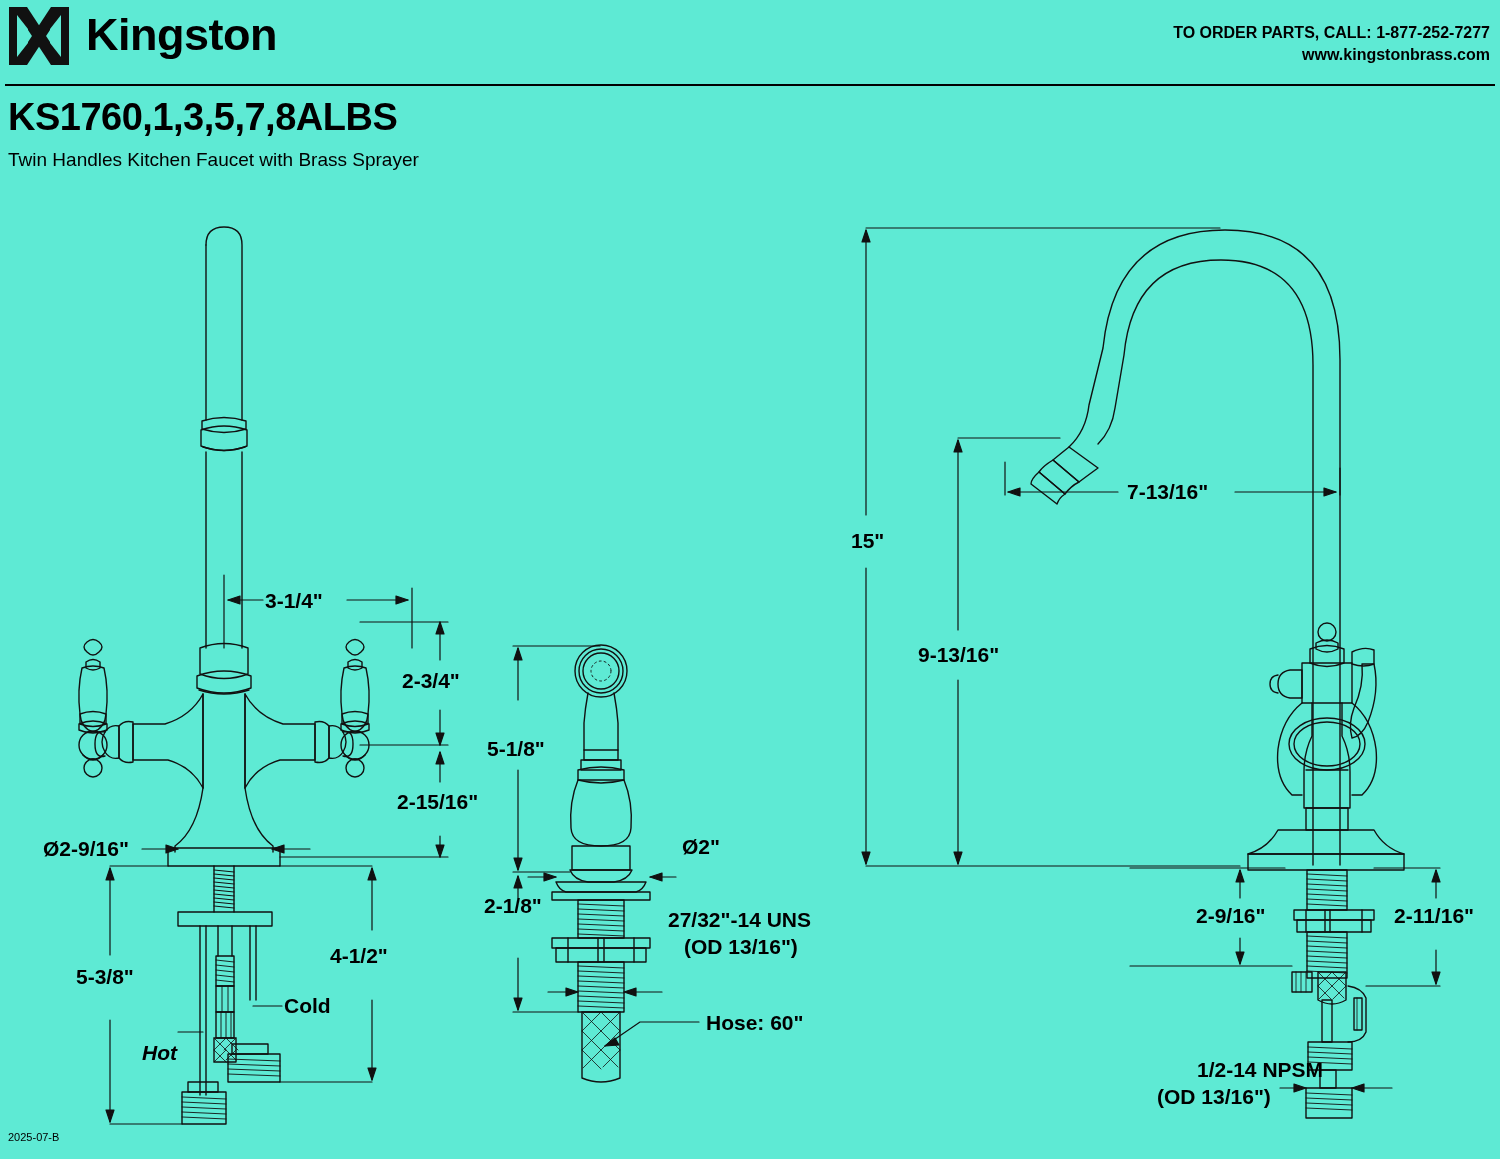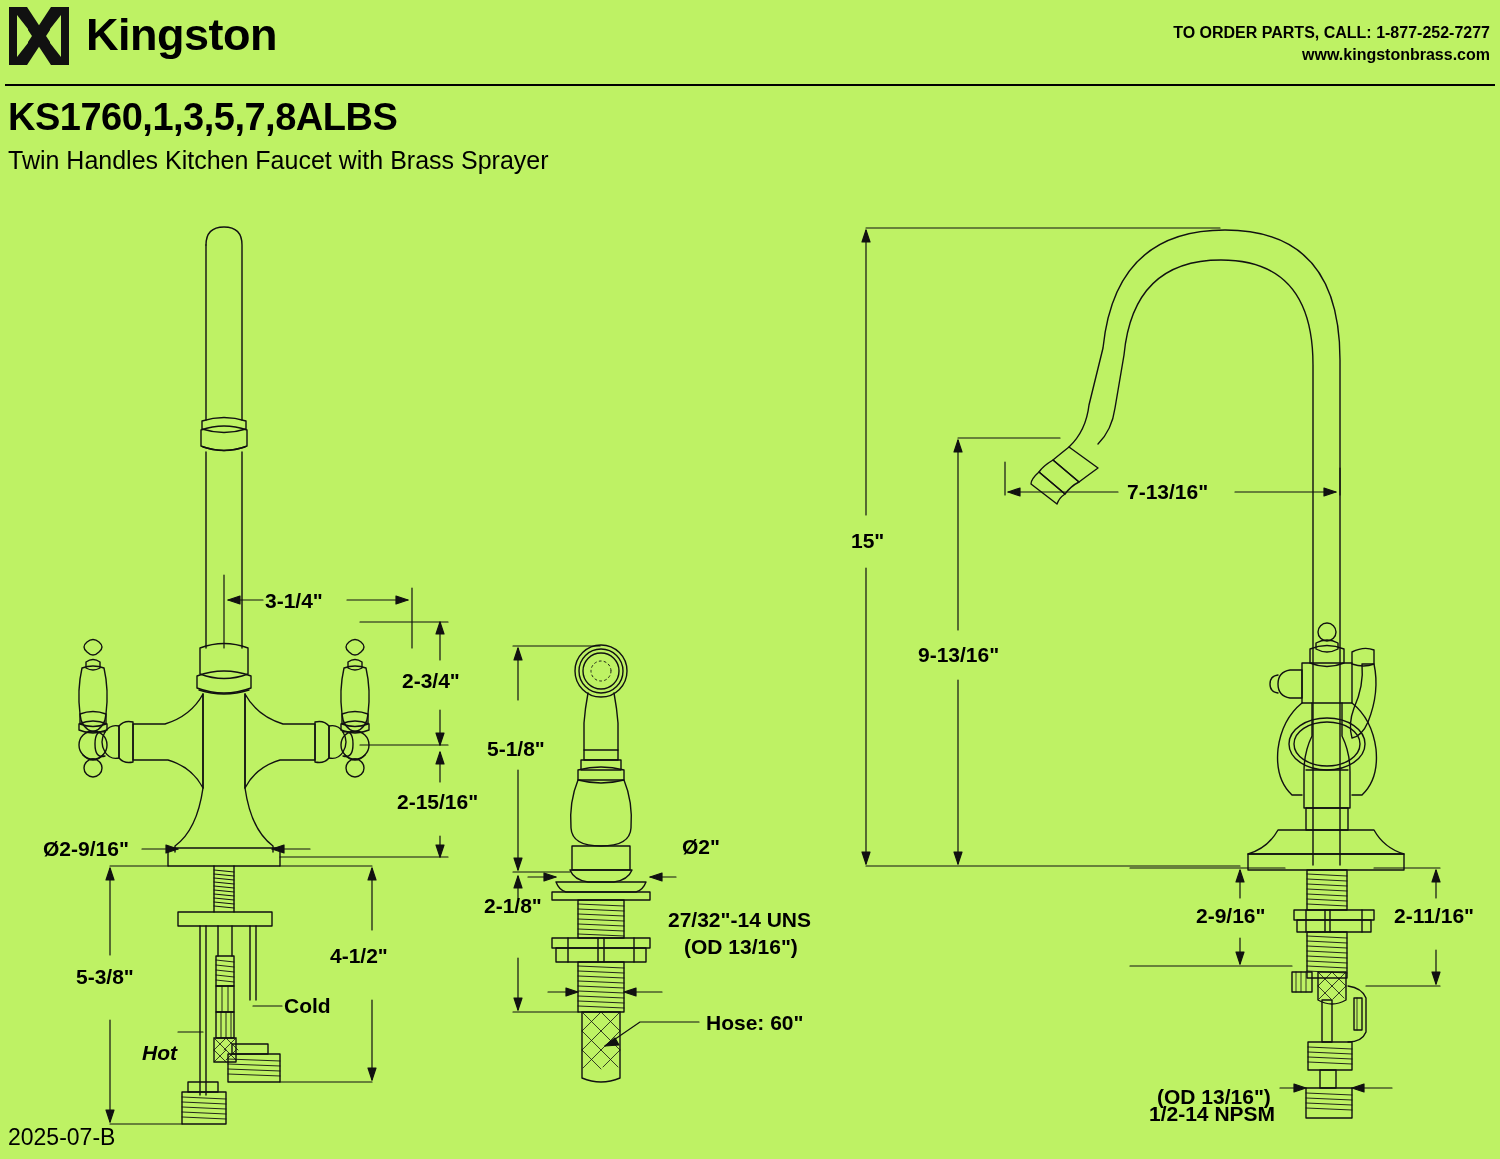--- a/index.html
+++ b/index.html
@@ -8,21 +8,21 @@
     background: #ffffff;
   }
   body {
     font-family: "Liberation Sans", sans-serif;
     color: #000000;
   }
   #page {
     position: relative;
     width: 1500px;
     height: 1159px;
-    background: #bef264;
+    background: #5eead4;
     overflow: hidden;
   }
 
   
   .logo-mark {
     position: absolute;
     left: 8px;
     top: 6px;
     width: 62px;
     height: 60px;
@@ -63,29 +63,29 @@
     font-size: 38px;
     font-weight: bold;
     letter-spacing: -0.5px;
     line-height: 40px;
     white-space: nowrap;
   }
   .model-desc {
     position: absolute;
     left: 8px;
     top: 144px;
-    font-size: 25px;
+    font-size: 19px;
     line-height: 32px;
     white-space: nowrap;
   }
   .footer-rev {
     position: absolute;
     left: 8px;
     top: 1126px;
-    font-size: 23px;
+    font-size: 11px;
     line-height: 22px;
   }
 
   
   .drawing {
     position: absolute;
     left: 0;
     top: 0;
     width: 1500px;
     height: 1159px;
@@ -490,16 +490,16 @@
   <div class="dim" style="left:682px; top:834px;">Ø2"</div>
   <div class="dim" style="left:668px; top:907px;">27/32"-14 UNS</div>
   <div class="dim" style="left:684px; top:934px;">(OD 13/16")</div>
   <div class="dim" style="left:706px; top:1010px;">Hose: 60"</div>
 
   <div class="dim" style="left:851px; top:528px;">15"</div>
   <div class="dim" style="left:918px; top:642px;">9-13/16"</div>
   <div class="dim" style="left:1127px; top:479px;">7-13/16"</div>
   <div class="dim" style="left:1196px; top:903px;">2-9/16"</div>
   <div class="dim" style="left:1394px; top:903px;">2-11/16"</div>
-  <div class="dim" style="left:1149px; top:1057px;margin-top:44px;">1/2-14 NPSM</div>
+  <div class="dim" style="left:1197px; top:1057px;">1/2-14 NPSM</div>
   <div class="dim" style="left:1157px; top:1084px;">(OD 13/16")</div>
 
 </div>
 
 </body></html>

